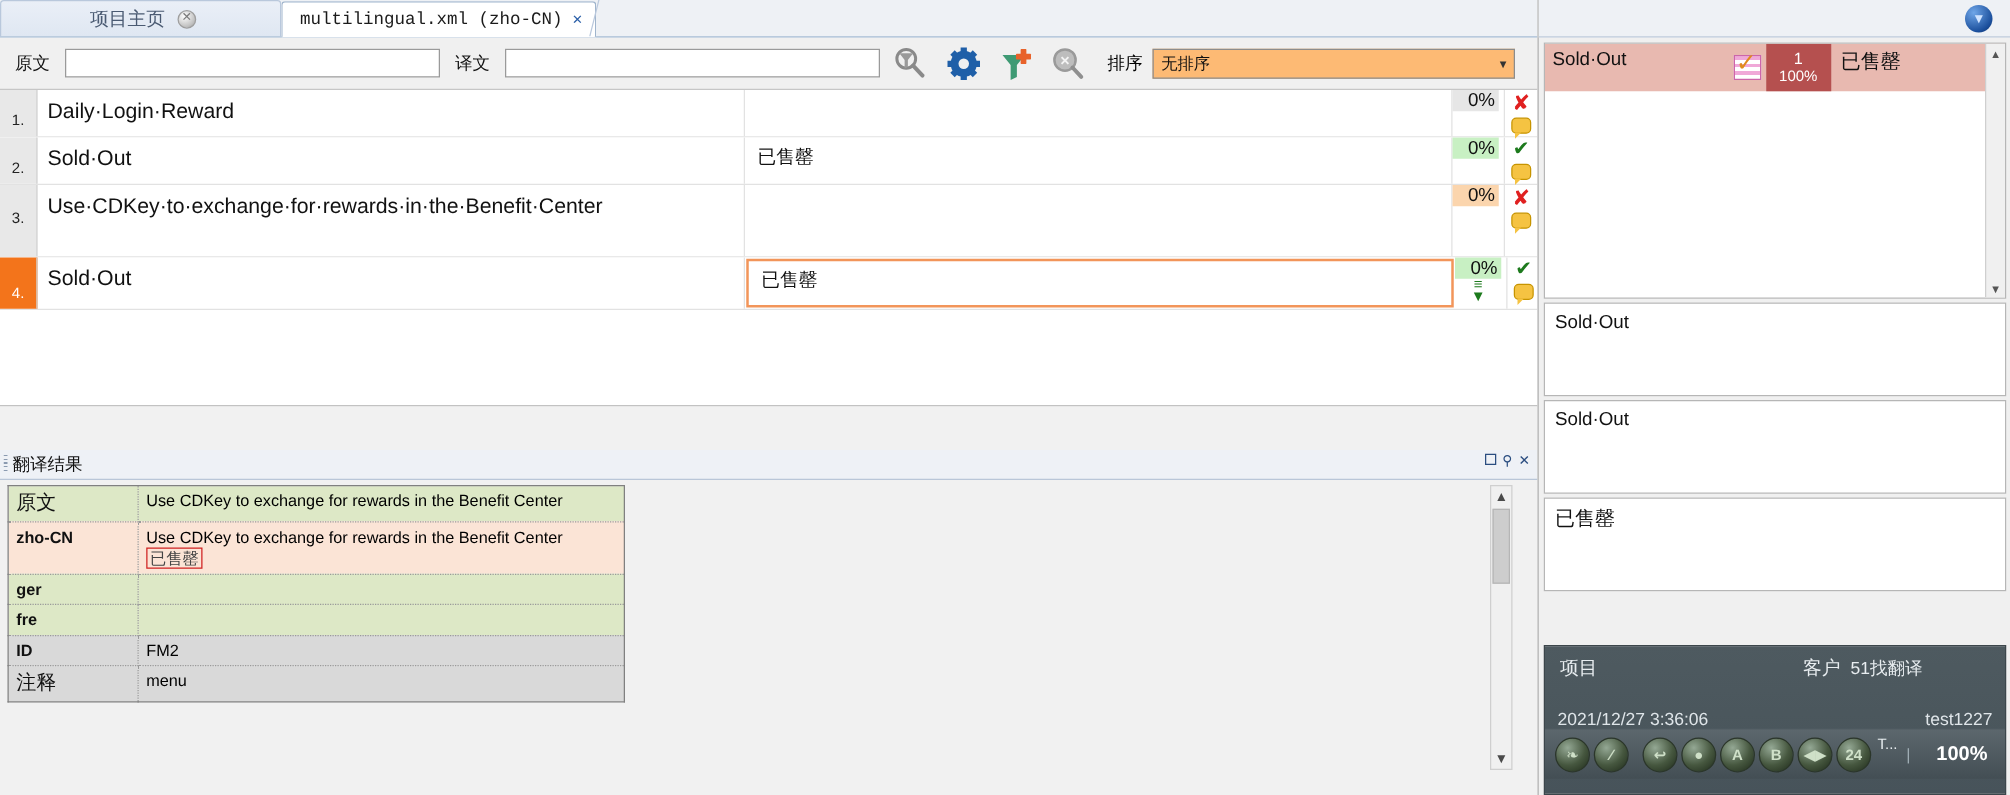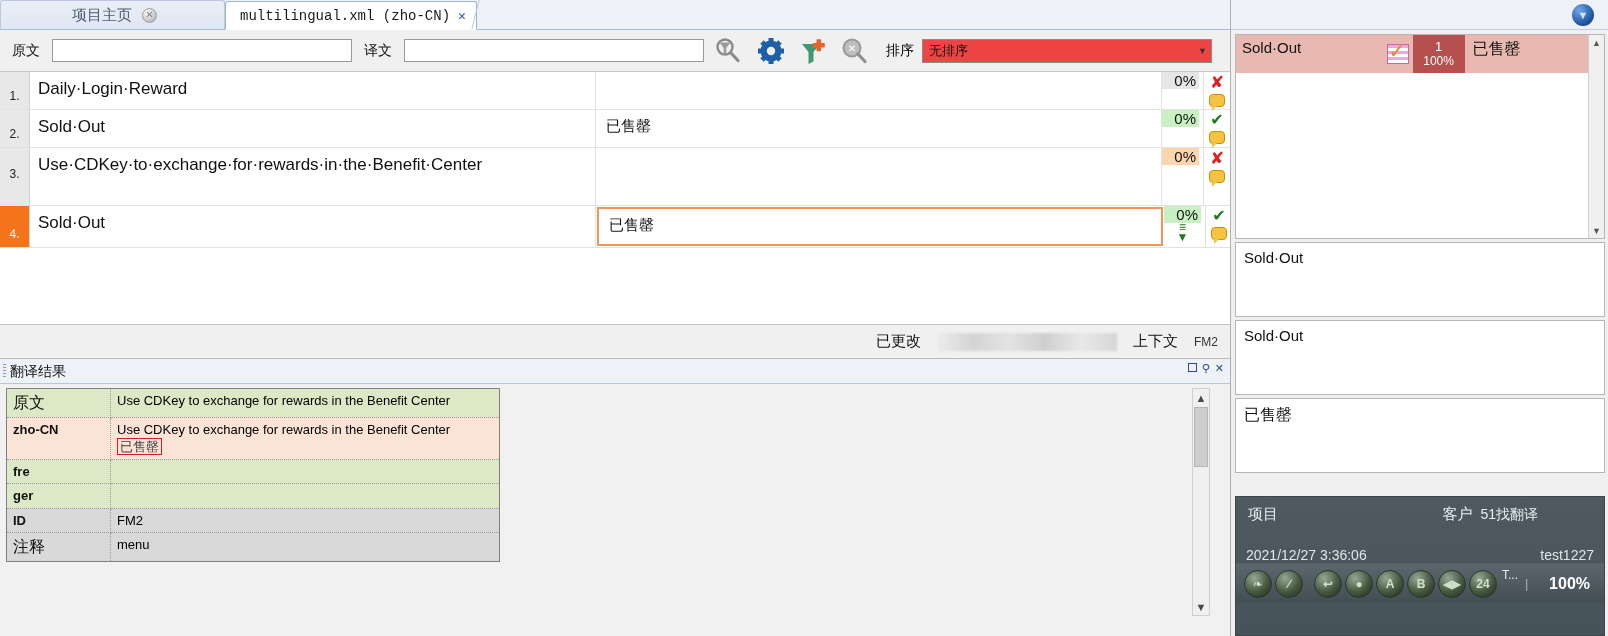--- a/index.html
+++ b/index.html
@@ -99,21 +99,21 @@
   #tgt-filter { width: 300px; }
   .tb-btn {
     width: 34px; height: 34px;
     display: flex; align-items: center; justify-content: center;
     cursor: pointer; background: transparent; border: none;
   }
   .sortbar-label { font-size: 14px; margin-left: 6px; }
   .sort-select {
     width: 290px; height: 24px;
     border: 1px solid #8c8c8c;
-    background: #ef4444;
+    background: #fdba74;
     display: flex; align-items: center; justify-content: space-between;
     padding: 0 4px 0 6px;
     font-size: 13px; color: #111;
     cursor: pointer;
   }
   .sort-caret { font-size: 9px; color: #333; }
 
   
   .grid-wrap {
     position: absolute; left: 0; top: 72px;
@@ -402,21 +402,21 @@
     margin: 3px 3px 0 4px;
     padding: 6px 8px;
     font-size: 15px;
     color: #111;
     height: 75px;
   }
   .seg-box.cjk { font-size: 16px; }
 
   .dark-panel {
     position: absolute; left: 4px; right: 3px; bottom: 0;
-    height: 140px;
+    height: 120px;
     background: linear-gradient(to bottom,#4e5a60,#4a565c 60%,#47535a);
     color: #e8edf0;
     border: 1px solid #3c464b;
   }
   .dp-row1 {
     display: flex; align-items: center;
     height: 34px; padding: 0 12px;
     font-size: 15px;
   }
   .dp-proj { }
@@ -579,26 +579,20 @@
           </div>
           <div class="c-ico">
             <span class="ic-chk">✔</span>
             <span class="bubble"></span>
           </div>
         </div>
 
       </div>
     </div>
 
-    <div class="statusbar">
-      <span>已更改</span>
-      <span class="redacted"></span>
-      <span>上下文</span>
-      <span class="sb-fm2">FM2</span>
-    </div>
 
     <div class="vp-header">
       <span class="vp-grip"></span>
       <span>翻译结果</span>
       <span class="vp-btns">
         <span class="vp-btn"><span class="vp-sq"></span></span>
         <span class="vp-btn">⚲</span>
         <span class="vp-btn">✕</span>
       </span>
     </div>
@@ -608,25 +602,25 @@
         <tbody>
             <tr class="r-green">
           <td class="vp-key cjk">原文</td>
           <td><span>Use CDKey to exchange for rewards in the Benefit Center</span></td>
         </tr>
         <tr class="r-peach">
           <td class="vp-key">zho-CN</td>
           <td><span>Use CDKey to exchange for rewards in the Benefit Center</span> <span class="inline-tag">已售罄</span></td>
         </tr>
         <tr class="r-green">
-          <td class="vp-key">fre</td>
+          <td class="vp-key">ger</td>
           <td></td>
         </tr>
         <tr class="r-green">
-          <td class="vp-key">ger</td>
+          <td class="vp-key">fre</td>
           <td></td>
         </tr>
         <tr class="r-grey">
           <td class="vp-key">ID</td>
           <td>FM2</td>
         </tr>
         <tr class="r-grey">
           <td class="vp-key cjk">注释</td>
           <td>menu</td>
         </tr>

